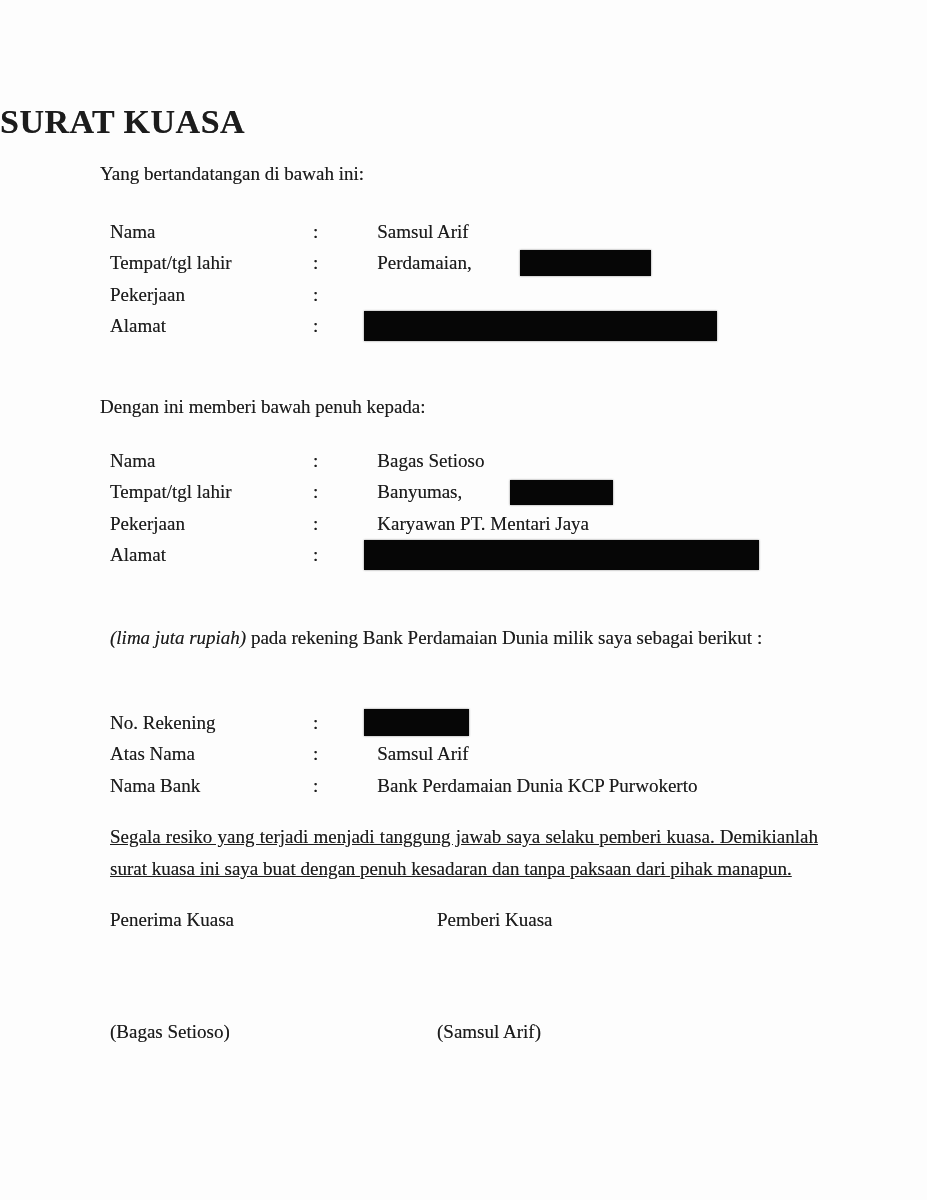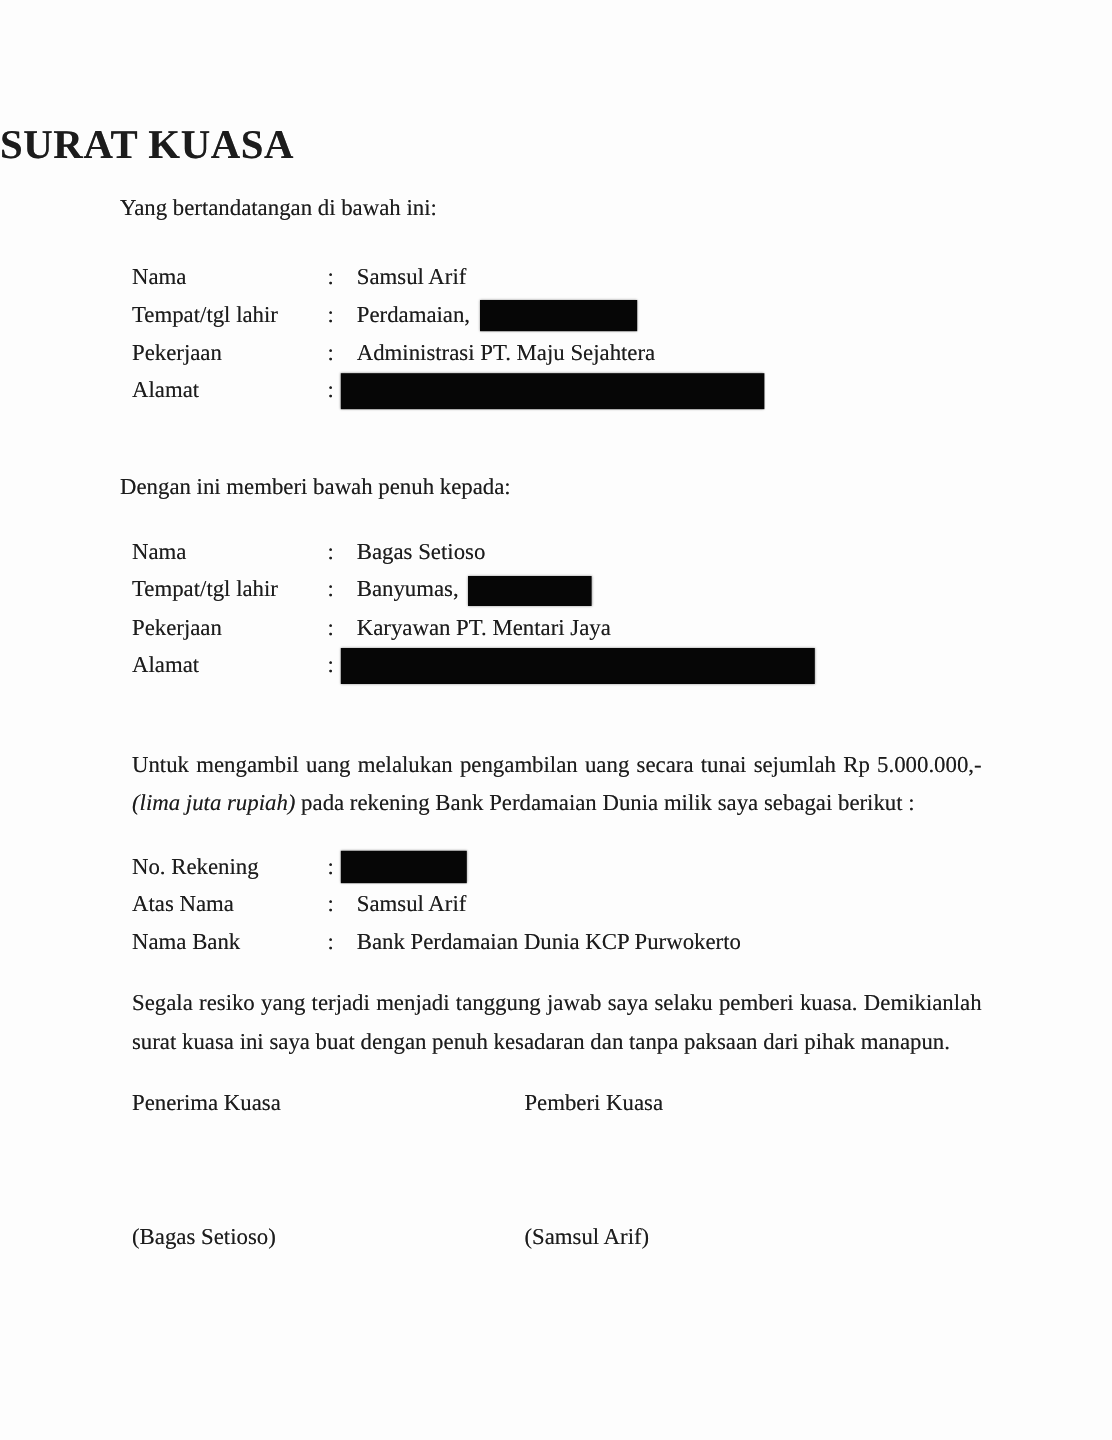--- a/index.html
+++ b/index.html
@@ -24,37 +24,37 @@
     margin:0;text-align:left;
     font-size:34px;font-weight:bold;letter-spacing:0.5px;
   }
   .statement{position:absolute;left:100px;margin:0;white-space:nowrap;}
   #opening{top:163px;}
   #grant-statement{top:396px;}
   .fields{position:absolute;left:110px;}
   #grantor-fields{top:216px;}
   #grantee-fields{top:445px;}
   #account-fields{top:707px;}
-  .row{display:flex;align-items:center;height:31.5px;white-space:pre;}
+  .row{display:flex;align-items:center;height:31.5px;white-space:pre;gap:40px;}
   .label{flex:0 0 163px;}
   .colon{flex:0 0 auto;}
   .value{margin-left:19px;}
   .redact{
     display:inline-block;
     background:var(--redaction-color);
     box-shadow:0 0 2px rgba(0,0,0,0.45);
     margin-left:8px;
   }
   .redact.full{margin-left:6px;}
   .para{
     position:absolute;left:110px;width:708px;margin:0;
     line-height:32px;
   }
   #purpose{top:622px;}
-  #closing{top:821px;}
+  #closing{top:821px;text-decoration:underline;}
   .jline{text-align:justify;text-align-last:justify;}
   .ital{font-style:italic;}
   .sig{position:absolute;margin:0;white-space:nowrap;}
   #sig-role-left{left:110px;top:909px;}
   #sig-role-right{left:437px;top:909px;}
   #sig-name-left{left:110px;top:1021px;}
   #sig-name-right{left:437px;top:1021px;}
 </style>
 </head>
 <body>
@@ -66,21 +66,21 @@
   <p class="statement" id="opening">Yang bertandatangan di bawah ini:</p>
 
   <div class="fields" id="grantor-fields">
     <div class="row">
       <span class="label">Nama</span><span class="colon">:</span><span class="value">Samsul Arif</span>
     </div>
     <div class="row">
       <span class="label">Tempat/tgl lahir</span><span class="colon">:</span><span class="value">Perdamaian,</span><span class="redact" style="width:131px;height:26px"></span>
     </div>
     <div class="row">
-      <span class="label">Pekerjaan</span><span class="colon">:</span><span class="value">Administrasi PT. Maju Sejahtera</span>
+      <span class="label">Pekerjaan</span><span class="colon">:</span>
     </div>
     <div class="row">
       <span class="label">Alamat</span><span class="colon">:</span><span class="redact full" style="width:353px;height:30px"></span>
     </div>
   </div>
 
   <p class="statement" id="grant-statement">Dengan ini memberi bawah penuh kepada:</p>
 
   <div class="fields" id="grantee-fields">
     <div class="row">
@@ -91,21 +91,20 @@
     </div>
     <div class="row">
       <span class="label">Pekerjaan</span><span class="colon">:</span><span class="value">Karyawan PT. Mentari Jaya</span>
     </div>
     <div class="row">
       <span class="label">Alamat</span><span class="colon">:</span><span class="redact full" style="width:395px;height:30px"></span>
     </div>
   </div>
 
   <p class="para" id="purpose">
-    <span class="jline" style="display:block">Untuk mengambil uang melalukan pengambilan uang secara tunai sejumlah Rp 5.000.000,-</span>
     <span style="display:block"><span class="ital">(lima juta rupiah)</span><span> pada rekening Bank Perdamaian Dunia milik saya sebagai berikut :</span></span>
   </p>
 
   <div class="fields" id="account-fields">
     <div class="row">
       <span class="label">No. Rekening</span><span class="colon">:</span><span class="redact full" style="width:105px;height:27px"></span>
     </div>
     <div class="row">
       <span class="label">Atas Nama</span><span class="colon">:</span><span class="value">Samsul Arif</span>
     </div>

